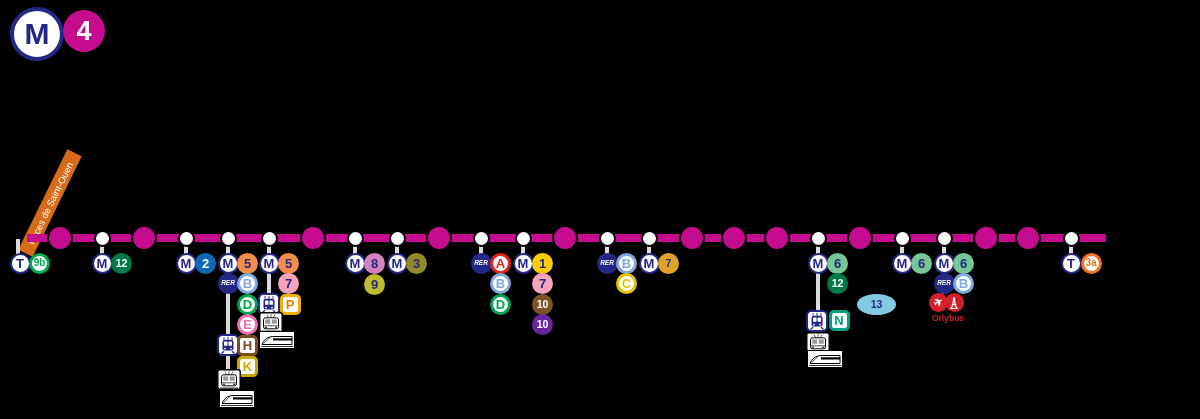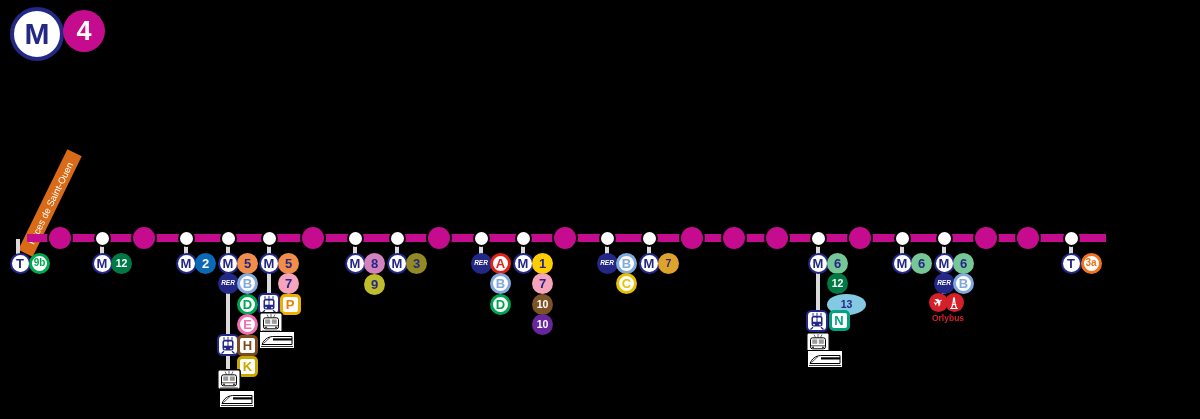--- a/index.html
+++ b/index.html
@@ -198,21 +198,21 @@
       </div>
       <div style="position: absolute; left: 0px; top: 0px;">
         <div class="dot" style="width: 22px; height: 22px; background: rgb(198, 12, 142); border: 2px solid rgb(0, 0, 0); left: 764px; top: 225px;"></div>
       </div>
       <div style="position: absolute; left: 0px; top: 0px;">
         <div class="stub" style="left: 816px; top: 238px; height: 105px; background: rgb(218, 218, 218);"></div>
         <div class="dot" style="width: 13px; height: 13px; background: rgb(255, 255, 255); border: 2px solid rgb(0, 0, 0); left: 809.5px; top: 229.5px;"></div>
         <div class="circ icon" style="background: rgb(255, 255, 255); border: 2.5px solid rgb(35, 39, 133); color: rgb(35, 39, 133); font-size: 13px; position: absolute; left: 807.5px; top: 252.5px; width: 21px; height: 21px;">M</div>
         <div class="circ icon" style="background: rgb(119, 198, 149); color: rgb(35, 39, 133); font-size: 13px; position: absolute; left: 827px; top: 252.5px; width: 21px; height: 21px;">6</div>
         <div class="circ icon" style="background: rgb(0, 122, 69); color: rgb(255, 255, 255); font-size: 10.5px; position: absolute; left: 827px; top: 273px; width: 21px; height: 21px;">12</div>
-        <div class="circ icon" style="background: rgb(132, 201, 226); color: rgb(35, 39, 133); font-size: 10.5px; position: absolute; left: 827px; top: 293.5px; width: 39px; height: 21px;">13</div>
+        <div class="circ icon" style="background: rgb(132, 201, 226); color: rgb(35, 39, 133); font-size: 10.5px; position: absolute; left: 857px; top: 293.5px; width: 39px; height: 21px;">13</div>
         <div class="icon" style="position: absolute; left: 806px; top: 310px; width: 22px; height: 22px;"><svg width="22" height="22" viewBox="0 0 22 22">
             <rect x="1" y="1" width="20" height="20" rx="4.5" fill="#fff" stroke="#232785" stroke-width="2"></rect>
             <path d="M7 3.2 v2.6 M11 2.8 v3 M15 3.2 v2.6" stroke="#232785" stroke-width="1" fill="none"></path>
             <rect x="5.5" y="5.8" width="11" height="10.8" rx="2.5" fill="#232785"></rect>
             <rect x="7" y="7.6" width="3.5" height="4.2" rx="0.6" fill="#fff"></rect>
             <rect x="11.5" y="7.6" width="3.5" height="4.2" rx="0.6" fill="#fff"></rect>
             <circle cx="8" cy="14.6" r="0.9" fill="#fff"></circle>
             <circle cx="14" cy="14.6" r="0.9" fill="#fff"></circle>
             <path d="M4.5 19.5 l2.5 -2.2 M17.5 19.5 l-2.5 -2.2" stroke="#232785" stroke-width="1.2" fill="none"></path>
           </svg></div>

